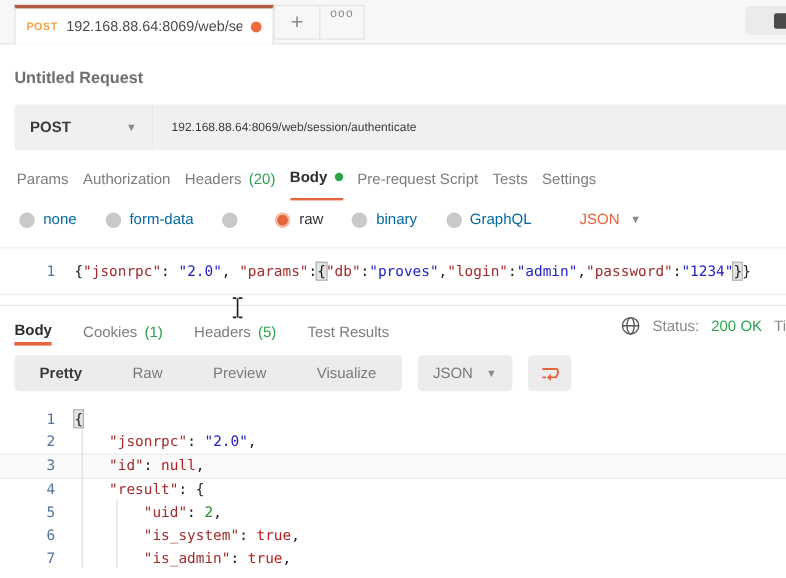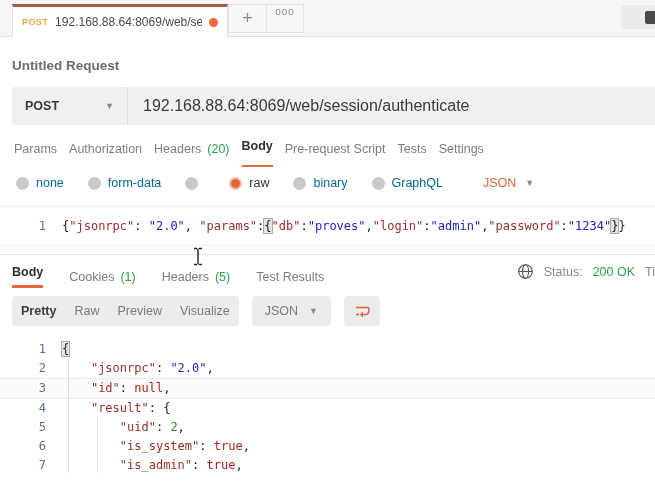--- a/index.html
+++ b/index.html
@@ -28,27 +28,27 @@
   .req-name-row { padding:19px 12px 14px 12px; height:50px; }
   .req-name { font-size:13.5px; font-weight:600; color:#6e6e6e; }
 
   .url-row { display:flex; margin-left:12px; height:38px; }
   .method-select { width:116px; background:#f0f0f0; border-right:1px solid #dcdcdc;
     border-radius:3px 0 0 3px; display:flex; align-items:center;
     justify-content:space-between; padding:0 13px; }
   .method-select .m { font-size:12.5px; font-weight:600; color:#3a3a3a; }
   .chev { font-size:9px; color:#8a8a8a; }
   .url-input { flex:1; background:#f0f0f0; display:flex; align-items:center;
-    padding:0 15px; font-size:16px; color:#3a3a3a; }
+    padding:0 15px; font-size:10px; color:#3a3a3a; }
 
   
   .req-tabs { display:flex; gap:12px; margin:14px 0 0 14px; height:28px; }
   .rtab { font-size:12.5px; color:#7d7d7d; padding-bottom:9px; display:flex; gap:6px; align-items:center; }
   .rtab .cnt { color:#2ba24c; }
-  .rtab.active { color:#2e2e2e; font-weight:600; border-bottom:2px solid #e8643c;flex-direction:column; }
+  .rtab.active { color:#2e2e2e; font-weight:600; border-bottom:2px solid #e8643c; }
   .gdot { width:7px; height:7px; border-radius:50%; background:#2ba24c; }
 
   
   .radio-row { display:flex; align-items:center; gap:24px; padding:9px 0 10px 16px; }
   .radio-item { display:flex; align-items:center; font-size:12.5px; color:#0369a1; }
   .radio { width:13px; height:13px; border-radius:50%; background:#c9c9c9; margin-right:7px; flex:none; }
   .radio.sel { background:#e8643c; border:2px solid #f3bda6; }
   .radio-item.sel-label { color:#333; }
   .lang-select { display:flex; align-items:center; gap:9px; margin-left:16px; }
   .lang-select .lang { font-size:12.5px; color:#e8643c; }
@@ -72,21 +72,21 @@
   .resp-tabs { display:flex; gap:26px; }
   .resp-tabs .rtab { padding-top:10px; padding-bottom:0; }
   .resp-tabs .rtab.active { border-bottom:3px solid #e8643c; }
   .resp-status { margin-left:auto; display:flex; align-items:center; gap:10px;
     font-size:12.5px; color:#888; white-space:nowrap; }
   .status-ok { color:#2ba24c; }
   .globe { width:17px; height:17px; }
 
   .resp-toolbar { display:flex; gap:13px; padding:8px 12px; }
   .seg { background:#ececec; border-radius:4px; height:30px; display:flex; align-items:center; }
-  .seg-item { padding:0 9px; font-size:12.5px; color:#7a7a7a; }
+  .seg-item { padding:0 21px; font-size:12.5px; color:#7a7a7a; }
   .seg-item.active { color:#3c3c3c; font-weight:700; }
   .json-box { background:#ececec; border-radius:4px; height:30px;
     display:flex; align-items:center; gap:11px; padding:0 13px; }
   .json-box .lang { font-size:12.5px; color:#7a7a7a; }
   .wrap-box { background:#ececec; border-radius:4px; height:30px; width:36px;
     display:flex; align-items:center; justify-content:center; }
 
   .resp-code { padding-top:6px; }
   .resp-code .code-line { line-height:19px; }
   .resp-code .code-line.active { background:#fafafa;

